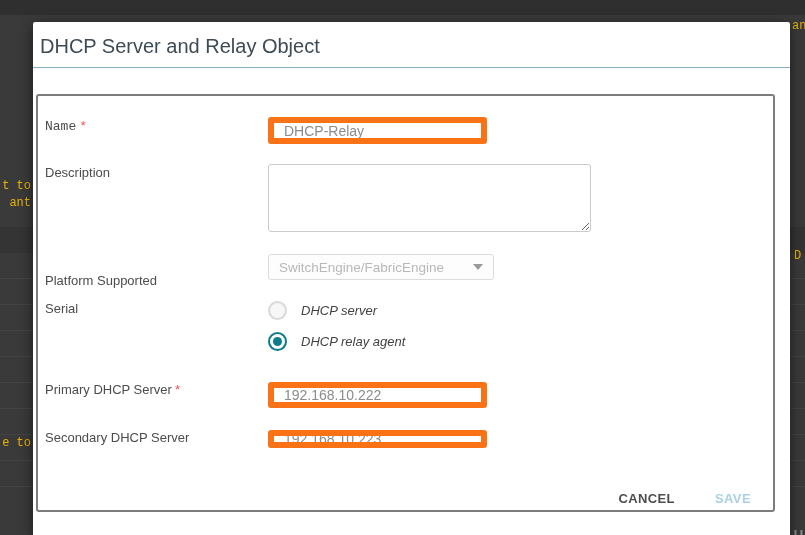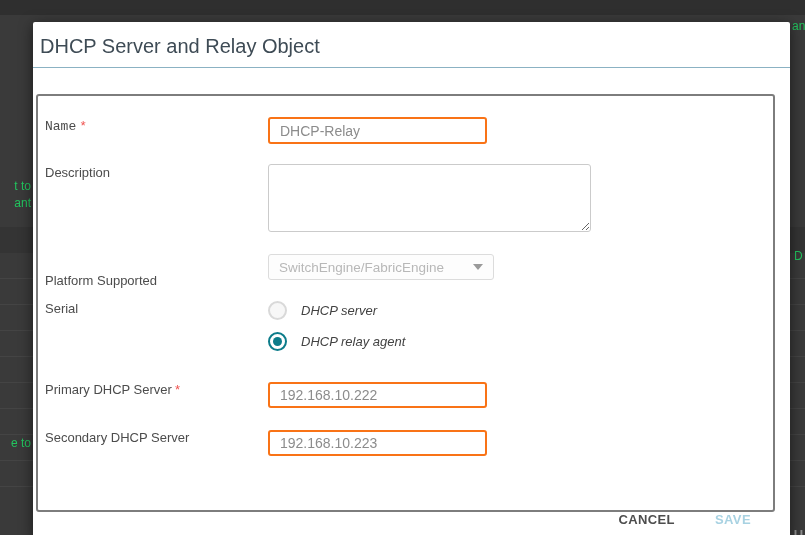--- a/index.html
+++ b/index.html
@@ -7,59 +7,59 @@
   .screen {
     position:relative; width:805px; height:535px; overflow:hidden;
     background:#3a3a3a;
     font-family:"Liberation Sans","DejaVu Sans",sans-serif;
   }
   
   .bg-topbar { position:absolute; top:0; left:0; width:805px; height:15px; background:#2f2f2f; }
   .bg-band   { position:absolute; top:227px; left:0; width:805px; height:26px; background:#343434; }
   .bg-rows   { position:absolute; top:253px; left:0; width:805px; height:250px;
                background:repeating-linear-gradient(to bottom, transparent 0 25px, rgba(255,255,255,.05) 25px 26px); }
-  .bg-frag { position:absolute; color:#22c55e; font-size:12px; line-height:14px; white-space:nowrap; }
+  .bg-frag { position:absolute; color:#eab308; font-size:12px; line-height:14px; white-space:nowrap;font-family:Liberation Mono, monospace; }
   .bg-frag-left { left:0; width:31px; text-align:right; }
   .bg-bottom-strip { position:absolute; left:0; top:524px; width:805px; height:11px; background:#3a3a3a; }
   .bg-colhead { position:absolute; top:527px; color:#8f8f8f; font-size:13px; font-weight:bold; white-space:nowrap; }
 
   
   .modal { position:absolute; left:33px; top:22px; width:757px; height:516px;
            background:#fff; border-radius:2px; box-shadow:0 3px 14px rgba(0,0,0,.55); }
   .modal-title { position:absolute; left:7px; top:13px; font-size:20px; color:#3e4b55; }
   .title-divider { position:absolute; left:0; top:45px; width:100%; height:1px; background:#8bb2c3; }
 
   .panel { position:absolute; left:3px; top:72px; width:739px; height:418px;
            border:2px solid #7d7d7d; border-radius:3px; }
 
   .flabel { position:absolute; left:7px; font-size:13px; color:#4c4c4c; white-space:nowrap; }
   .req { color:#ef5350; margin-left:3px; }
 
   .txt-input { position:absolute; left:230px; width:219px; height:27px;
-               border:2px solid #f97316; border-radius:3px; padding:0 10px;
+               border:6px solid #f97316; border-radius:3px; padding:0 10px;
                font-family:inherit; font-size:14px; color:#8c8c8c; outline:none; background:#fff; }
   .txt-area  { position:absolute; left:230px; top:68px; width:323px; height:68px;
                border:1px solid #cbcbcb; border-radius:3px; padding:6px 10px;
                font-family:inherit; font-size:14px; color:#8c8c8c; outline:none; resize:both; }
 
   .select-box { position:absolute; left:230px; top:158px; width:226px; height:26px;
                 border:1px solid #dcdcdc; border-radius:3px; background:#fdfdfd;
                 display:flex; align-items:center; padding:0 10px; cursor:default; }
   .select-text { flex:1; font-size:13.5px; color:#b8b8b8; white-space:nowrap; overflow:hidden; }
   .caret-down { width:0; height:0; border-left:5px solid transparent; border-right:5px solid transparent;
                 border-top:6px solid #9a9a9a; margin-left:6px; }
 
   .radio-opt { position:absolute; left:230px; display:flex; align-items:center; font-size:13px; color:#424242; cursor:pointer;font-style:italic; }
   .radio { width:19px; height:19px; border-radius:50%; flex:0 0 19px; margin-right:14px; position:relative; }
   .radio.off { border:2px solid #d9d9d9; background:#f7f7f7; }
   .radio.on  { border:2px solid #0c7c8a; background:#fff; }
   .radio.on::after { content:""; position:absolute; left:3px; top:3px; width:9px; height:9px;
                      border-radius:50%; background:#0c7c8a; }
 
-  .btn-row { position:absolute; right:20px; top:391px; display:flex; align-items:center;margin-top:21px; }
+  .btn-row { position:absolute; right:20px; top:391px; display:flex; align-items:center; }
   .btn { background:none; border:none; font-family:inherit; font-size:13px; font-weight:bold;
          letter-spacing:.4px; cursor:pointer; padding:4px 2px; }
   .btn-cancel { color:#4d4d4d; }
   .btn-save { color:#a8d2e2; margin-left:36px; }
 </style>
 </head>
 <body>
 
 <div class="screen">
 
@@ -109,21 +109,21 @@
         <span class="radio on"></span>
         <span>DHCP relay agent</span>
       </div>
 
       <div class="flabel" style="top:286px;">
         <span>Primary DHCP Server</span><span class="req">*</span>
       </div>
       <input class="txt-input" style="top: 286px; height: 26px;" type="text" value="192.168.10.222">
 
       <div class="flabel" style="top:334px;">Secondary DHCP Server</div>
-      <input class="txt-input" style="top: 334px; height: 26px;" type="text" value="192.168.10.223">
+      <input class="txt-input" style="top: 334px; height: 18px;" type="text" value="192.168.10.223">
 
       <div class="btn-row">
         <button class="btn btn-cancel">CANCEL</button>
         <button class="btn btn-save">SAVE</button>
       </div>
 
     </div>
   </div>
 </div>
 

